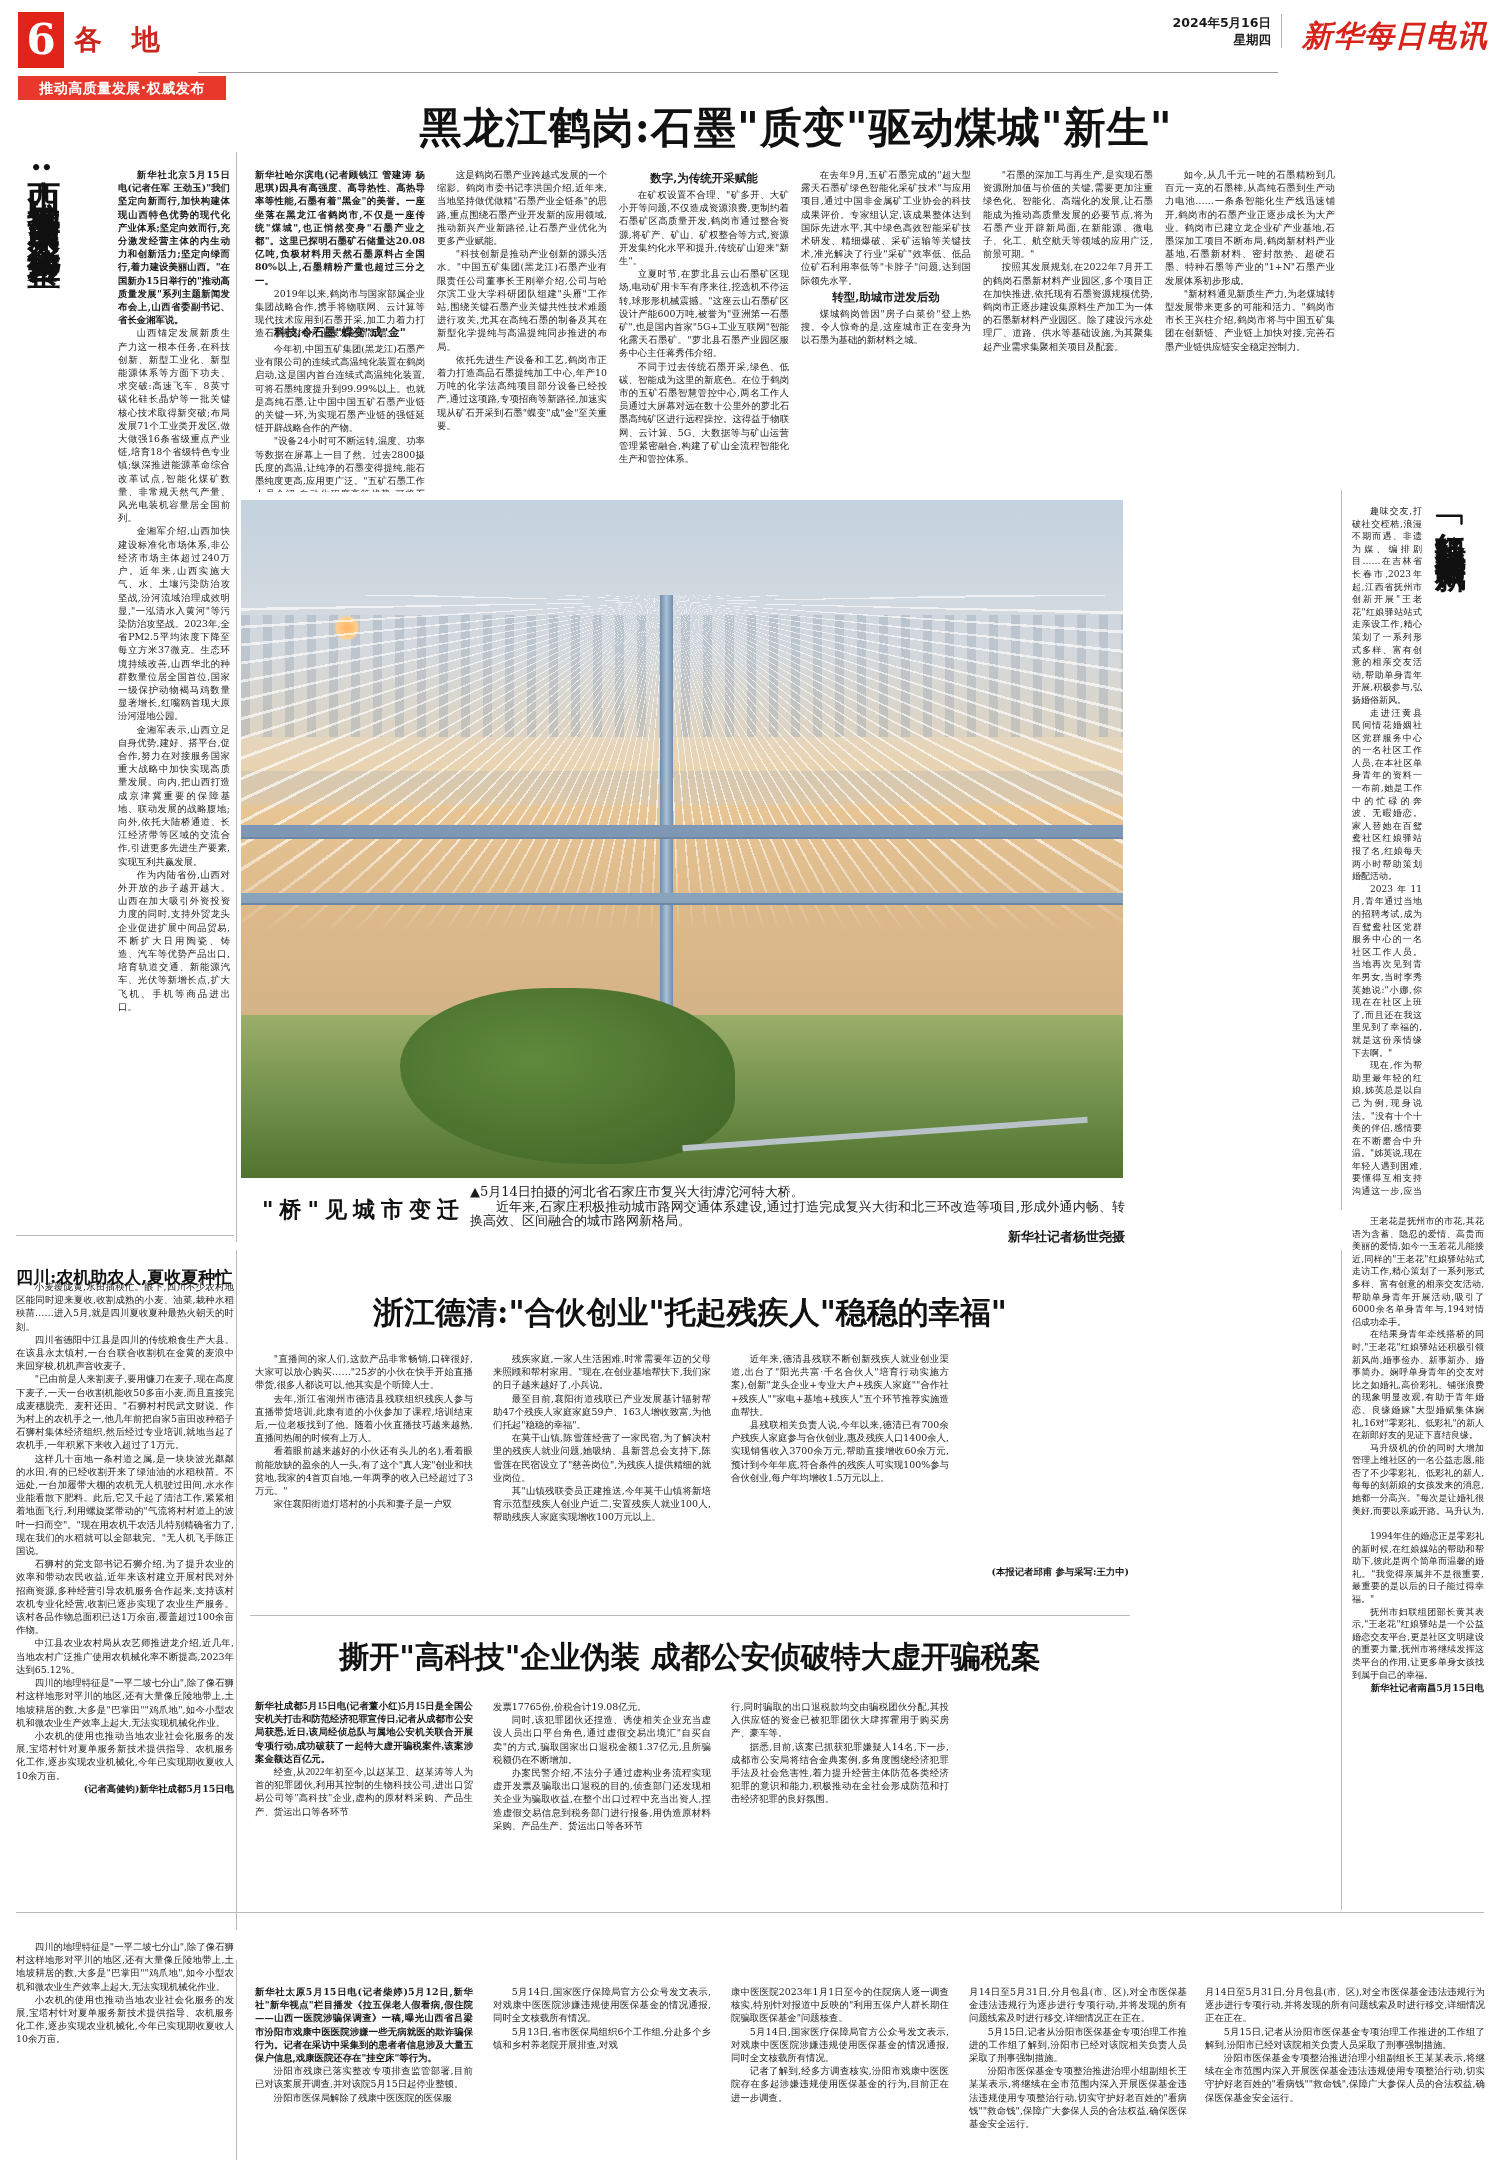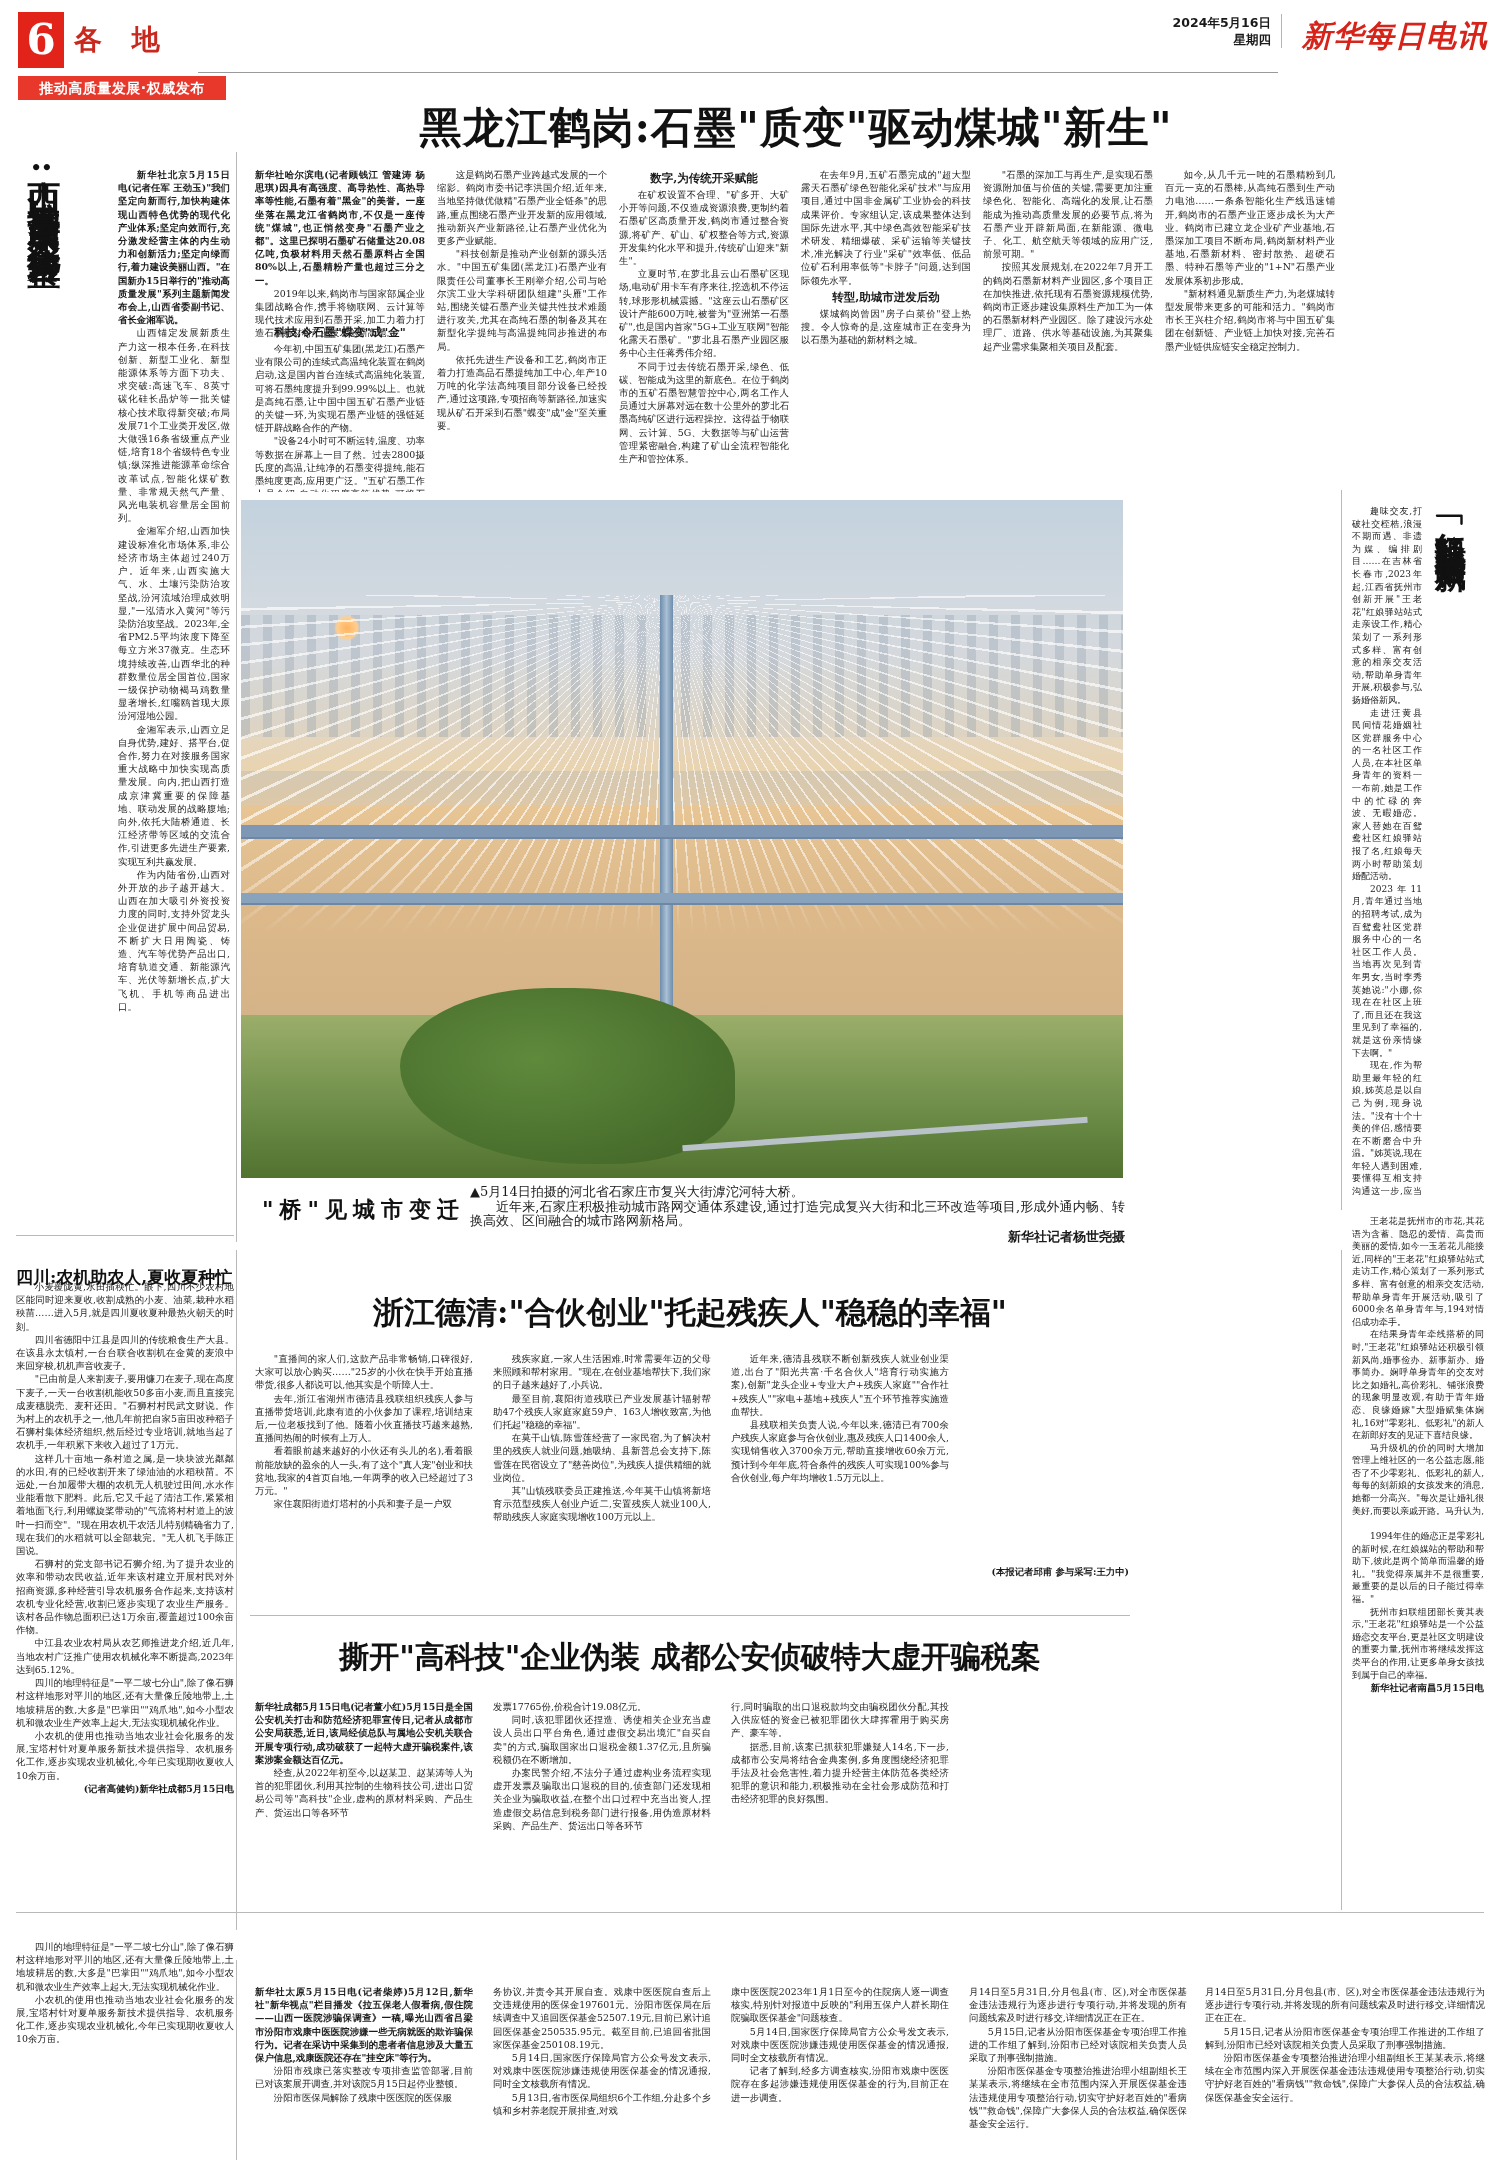--- a/index.html
+++ b/index.html
@@ -277,21 +277,21 @@
     <p>近年来,德清县残联不断创新残疾人就业创业渠道,出台了"阳光共富·千名合伙人"培育行动实施方案),创新"龙头企业+专业大户+残疾人家庭""合作社+残疾人""家电+基地+残疾人"五个环节推荐实施造血帮扶。</p>
     <p>县残联相关负责人说,今年以来,德清已有700余户残疾人家庭参与合伙创业,惠及残疾人口1400余人,实现销售收入3700余万元,帮助直接增收60余万元,预计到今年年底,符合条件的残疾人可实现100%参与合伙创业,每户年均增收1.5万元以上。</p>
   </div>
   <div class="col" style="left:969px;top:1565px;width:160px;height:40px;">
     <p class="sig noind">(本报记者邱甫 参与采写:王力中)</p>
   </div>
 
   <div class="hrule" style="left:250px;top:1615px;width:880px;"></div>
   <div class="headline" style="left:250px;top:1636px;width:880px;font-size:30px;line-height:42px;">撕开"高科技"企业伪装 成都公安侦破特大虚开骗税案</div>
 
-  <div class="col" style="left:255px;top:1700px;width:218px;height:200px;">
+  <div class="col" style="left:255px;top:1700px;width:218px;height:200px;font-family:Liberation Serif, serif;">
     <p class="lead noind">新华社成都5月15日电(记者董小红)5月15日是全国公安机关打击和防范经济犯罪宣传日,记者从成都市公安局获悉,近日,该局经侦总队与属地公安机关联合开展专项行动,成功破获了一起特大虚开骗税案件,该案涉案金额达百亿元。</p>
     <p>经查,从2022年初至今,以赵某卫、赵某涛等人为首的犯罪团伙,利用其控制的生物科技公司,进出口贸易公司等"高科技"企业,虚构的原材料采购、产品生产、货运出口等各环节</p>
   </div>
   <div class="col" style="left:493px;top:1700px;width:218px;height:200px;">
     <p class="noind">发票17765份,价税合计19.08亿元。</p>
     <p>同时,该犯罪团伙还捏造、诱使相关企业充当虚设人员出口平台角色,通过虚假交易出境汇"自买自卖"的方式,骗取国家出口退税金额1.37亿元,且所骗税额仍在不断增加。</p>
     <p>办案民警介绍,不法分子通过虚构业务流程实现虚开发票及骗取出口退税的目的,侦查部门还发现相关企业为骗取收益,在整个出口过程中充当出资人,捏造虚假交易信息到税务部门进行报备,用伪造原材料采购、产品生产、货运出口等各环节</p>
   </div>
   <div class="col" style="left:731px;top:1700px;width:218px;height:200px;">
     <p class="noind">行,同时骗取的出口退税款均交由骗税团伙分配,其投入供应链的资金已被犯罪团伙大肆挥霍用于购买房产、豪车等。</p>
@@ -299,21 +299,20 @@
   </div>
 
   <div class="hrule" style="left:16px;top:1912px;width:1468px;"></div>
 
   <div class="col" style="left:255px;top:1985px;width:218px;height:180px;">
     <p class="lead noind">新华社太原5月15日电(记者柴婷)5月12日,新华社"新华视点"栏目播发《拉五保老人假看病,假住院——山西一医院涉骗保调查》一稿,曝光山西省吕梁市汾阳市戏康中医医院涉嫌一些无病就医的欺诈骗保行为。记者在采访中采集到的患者者信息涉及大量五保户信息,戏康医院还存在"挂空床"等行为。</p>
     <p>汾阳市残康已落实整改专项排查监管部署,目前已对该案展开调查,并对该院5月15日起停业整顿。</p>
     <p>汾阳市医保局解除了残康中医医院的医保服</p>
   </div>
   <div class="col" style="left:493px;top:1985px;width:218px;height:180px;">
-    <p class="noind">务协议,并责令其开展自查。戏康中医医院自查后上交违规使用的医保金197601元。汾阳市医保局在后续调查中又追回医保基金52507.19元,目前已累计追回医保基金250535.95元。截至目前,已追回省批国家医保基金250108.19元。</p>
     <p>5月14日,国家医疗保障局官方公众号发文表示,对戏康中医医院涉嫌违规使用医保基金的情况通报,同时全文核载所有情况。</p>
     <p>5月13日,省市医保局组织6个工作组,分赴多个乡镇和乡村养老院开展排查,对戏</p>
   </div>
   <div class="col" style="left:731px;top:1985px;width:218px;height:180px;">
     <p class="noind">康中医医院2023年1月1日至今的住院病人逐一调查核实,特别针对报道中反映的"利用五保户人群长期住院骗取医保基金"问题核查。</p>
     <p>5月14日,国家医疗保障局官方公众号发文表示,对戏康中医医院涉嫌违规使用医保基金的情况通报,同时全文核载所有情况。</p>
     <p>记者了解到,经多方调查核实,汾阳市戏康中医医院存在多起涉嫌违规使用医保基金的行为,目前正在进一步调查。</p>
   </div>
   <div class="col" style="left:969px;top:1985px;width:218px;height:180px;">
     <p class="noind">月14日至5月31日,分月包县(市、区),对全市医保基金违法违规行为逐步进行专项行动,并将发现的所有问题线索及时进行移交,详细情况正在正在。</p>

